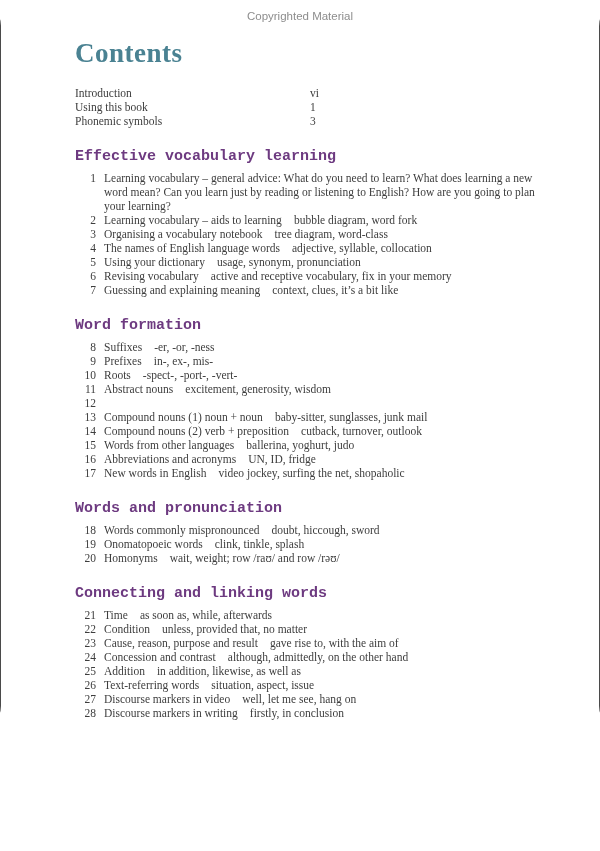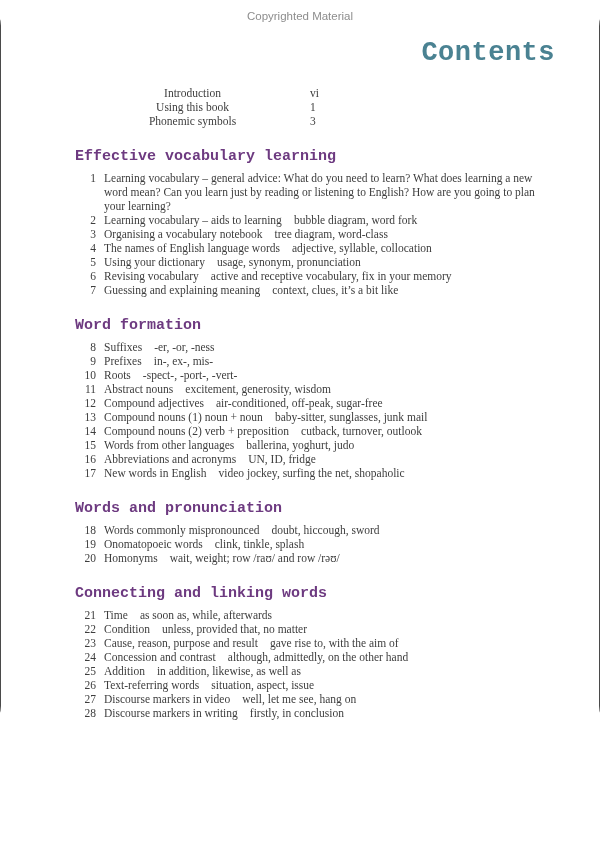--- a/index.html
+++ b/index.html
@@ -40,34 +40,32 @@
 
   .content {
     position: absolute;
     top: 0;
     left: 75px;
     width: 480px;
   }
 
   .title {
     margin: 38px 0 0 0;
-    font-family: Liberation Mono, monospace;
+    font-family: Liberation Serif, serif;
     font-weight: bold;
     font-size: 27px;
     line-height: 30px;
     letter-spacing: 0.5px;
     color: #4a8292;
-    text-align: right;
   }
 
   .front-matter {
     margin-top: 18px;
     font-size: 11.5px;
     line-height: 14px;
-    text-align: center;
   }
   .fm-row { display: flex; }
   .fm-label { width: 235px; flex: none; }
   .fm-page { }
 
   .toc-section { margin-top: 20px; }
   .section-heading {
     margin: 0 0 6px 0;
     font-family: Liberation Mono, monospace;
     font-weight: bold;
@@ -216,21 +214,20 @@
     <span class="item-body"><span class="item-title">Roots</span><span class="item-examples">-spect-, -port-, -vert-</span></span>
   </div>
 
   <div class="toc-item">
     <span class="item-num">11</span>
     <span class="item-body"><span class="item-title">Abstract nouns</span><span class="item-examples">excitement, generosity, wisdom</span></span>
   </div>
 
   <div class="toc-item">
     <span class="item-num">12</span>
-    <span class="item-body"><span class="item-title">Compound adjectives</span><span class="item-examples">air-conditioned, off-peak, sugar-free</span></span>
   </div>
 
   <div class="toc-item">
     <span class="item-num">13</span>
     <span class="item-body"><span class="item-title">Compound nouns (1) noun + noun</span><span class="item-examples">baby-sitter, sunglasses, junk mail</span></span>
   </div>
 
   <div class="toc-item">
     <span class="item-num">14</span>
     <span class="item-body"><span class="item-title">Compound nouns (2) verb + preposition</span><span class="item-examples">cutback, turnover, outlook</span></span>

